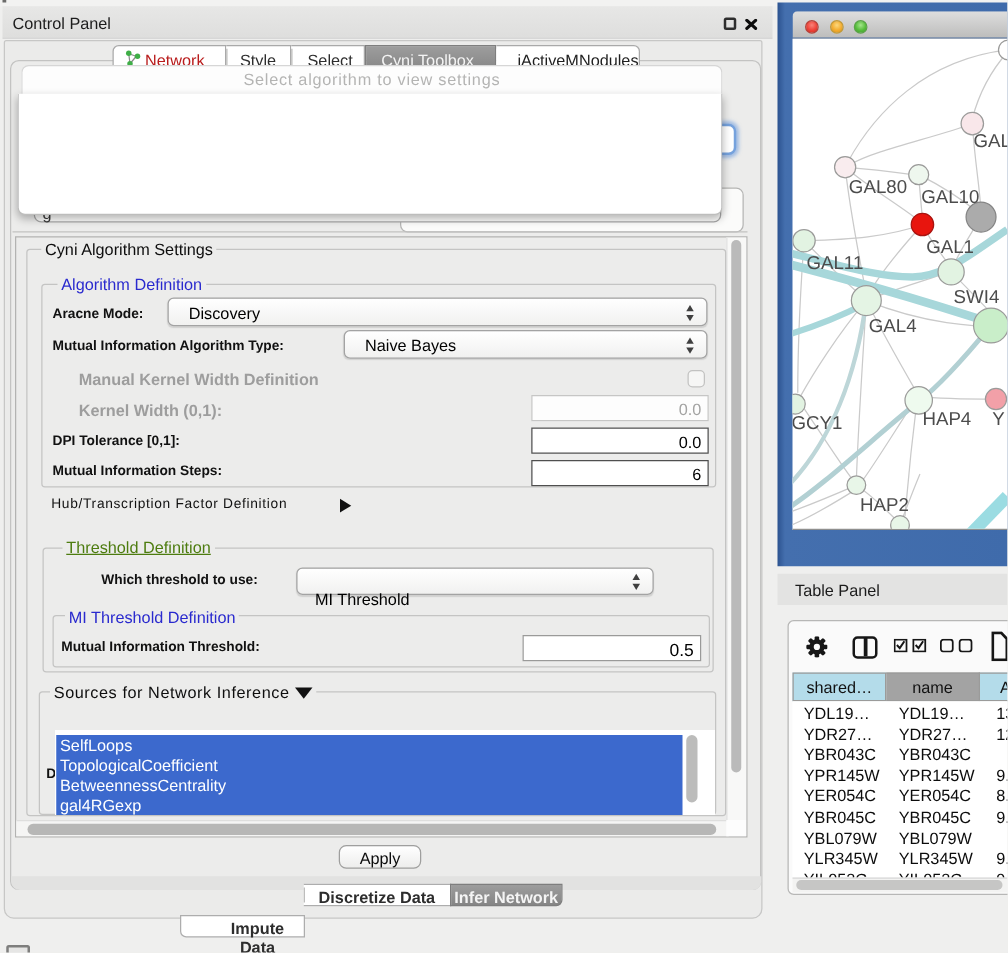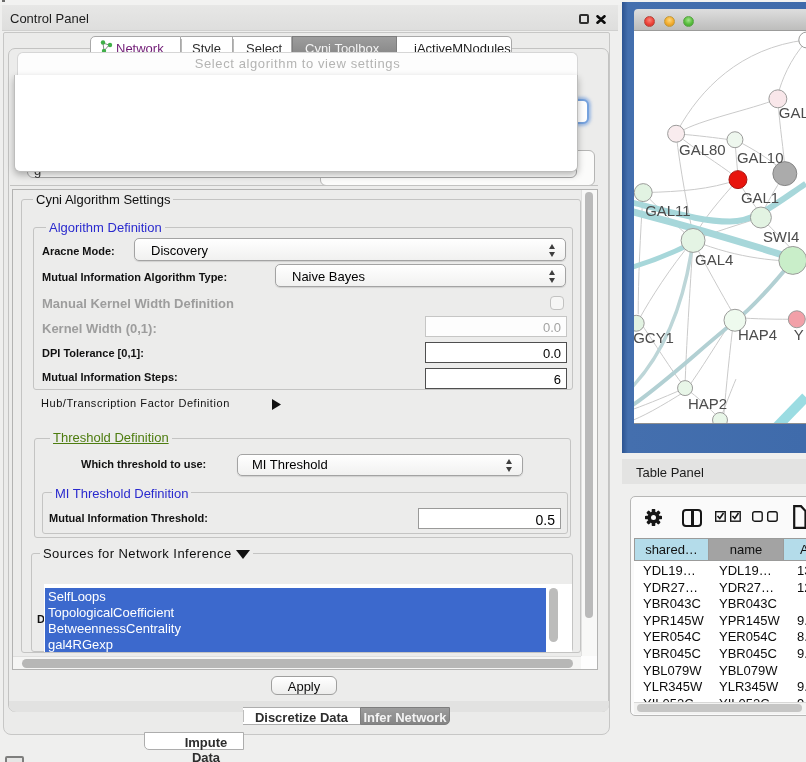--- a/index.html
+++ b/index.html
@@ -1,21 +1,21 @@
 <!DOCTYPE html>
 <html><head>
 <meta charset="utf-8">
 <style>
 * { margin:0; padding:0; box-sizing:border-box; }
 html,body { width:806px; height:762px; background:#efefee; font-family:"Liberation Sans", sans-serif; overflow:hidden; }
 #stage { position:relative; width:806px; height:762px; }
 .abs { position:absolute; }
 .bold { font-weight:bold; }
 .lbl { position:absolute; font-size:11px; color:#111; white-space:nowrap; }
-.glbl { position:absolute; font-size:13px; color:#9d9d9d; white-space:nowrap; font-weight:bold; }
+.glbl { position:absolute; font-size:13px; color:#9d9d9d; white-space:nowrap; font-weight:bold;margin-left:21px; }
 .field { position:absolute; background:#fff; border:1px solid #8f8f8f; font-size:13px; color:#000; text-align:right; padding:3px 5px 0 0; }
 .combo { position:absolute; border:1px solid #a3a3a3; border-radius:5px; background:linear-gradient(#ffffff,#f1f1f0); box-shadow:0 1px 1px rgba(0,0,0,0.12); font-size:13px; color:#000; }
 .tri-u { position:absolute; width:0; height:0; border-left:3.5px solid transparent; border-right:3.5px solid transparent; border-bottom:5px solid #3f3f3f; }
 .tri-d { position:absolute; width:0; height:0; border-left:3.5px solid transparent; border-right:3.5px solid transparent; border-top:5px solid #3f3f3f; }
 .tab { position:absolute; height:22px; background:#fff; border:1px solid #a9a9a9; border-radius:5px 5px 0 0; font-size:13px; color:#2d2d2d; text-align:center; }
 .btab { position:absolute; height:18px; background:#fff; border:1px solid #adadad; border-radius:0 0 5px 5px; font-size:13px; color:#2d2d2d; text-align:center; }
 .grp { position:absolute; border:1px solid #c4c4c3; border-radius:3px; }
 .gtitle { position:absolute; font-size:13px; background:#ececeb; padding:0 3px; white-space:nowrap; }
 </style>
 </head>
@@ -42,21 +42,21 @@
   <div class="tab" style="left:292px; top:36px; width:105px; border-radius:0; background:linear-gradient(#9d9d9d,#858585); border-color:#7e7e7e;"></div>
   <div class="tab" style="left:397px; top:36px; width:115px; border-radius:0 5px 0 0; border-left:none;"></div>
   <svg class="abs" style="left:100px; top:40px;" width="13" height="14" viewBox="0 0 13 14">
     <path d="M3 3 L9 5 M9 5 L4 11 M3 3 L4 11" stroke="#8a8a8a" stroke-width="1"></path>
     <circle cx="3" cy="2.5" r="2.2" fill="#3fae47"></circle>
       <circle cx="10" cy="5" r="2.2" fill="#3fae47"></circle>
       <circle cx="4" cy="11" r="2.2" fill="#3fae47"></circle>
   </svg>
   <div class="abs" style="left:181px; top:39px; width:1px; height:13px; background:#b9b9b8;"></div>
   <div class="abs" style="left:233px; top:39px; width:1px; height:13px; background:#b9b9b8;"></div>
-  <div class="abs" style="left:116px; top:41px; font-size:13px; color:#701a75;">Network</div>
+  <div class="abs" style="left:116px; top:41px; font-size:13px; color:#b91c1c;">Network</div>
   <div class="abs" style="left:192px; top:41px; font-size:13px; color:#2d2d2d;">Style</div>
   <div class="abs" style="left:246px; top:41px; font-size:13px; color:#2d2d2d;">Select</div>
   <div class="abs" style="left:305px; top:41px; font-size:13px; color:#f4f4f4;">Cyni Toolbox</div>
   <div class="abs" style="left:414px; top:41px; font-size:13px; color:#1f1f1f;">jActiveMNodules</div>
 
   <div class="abs" style="left:250px; top:99px; width:339px; height:25px; background:#fff; border:2px solid #76a2dd; border-radius:6px; box-shadow:0 0 3px 2px rgba(100,150,220,0.55);"></div>
 
   <div class="abs" style="left:320px; top:150px; width:275px; height:36px; background:#fbfbfa; border:1px solid #b5b5b4; border-radius:6px;"></div>
   <div class="abs" style="left:10px; top:185px; width:588px; height:1px; background:#c2c2c1;"></div>
   <div class="abs" style="left:27px; top:150px; width:550px; height:28px; background:#fdfdfc; border:1px solid #a9a9a9; border-radius:6px;"></div>
@@ -108,21 +108,21 @@
   <div class="lbl" style="left:41px; top:397px; letter-spacing:0.55px;">Hub/Transcription Factor Definition</div>
   <svg class="abs" style="left:270px; top:398px;" width="12" height="13" viewBox="0 0 12 13">
       <path d="M2 1 L11 6.5 L2 12 Z" fill="#111"></path>
     </svg>
 
   <div class="grp" style="left:34px; top:438px; width:537px; height:100px;"></div>
   <div class="gtitle" style="left:50px; top:430px; color:#4d7c0f;text-decoration:underline;">Threshold Definition</div>
 
   <div class="lbl bold" style="left:81px; top:458px;">Which threshold to use:</div>
   <div class="combo" style="left:237px; top:454px; width:286px; height:22px;">
-    <span style="position:absolute; left:14px; top:2px;">MI Threshold</span>
+    <span style="position:absolute; left:14px; top:17px;">MI Threshold</span>
     <span class="tri-u" style="right:10px; top:4px;"></span>
       <span class="tri-d" style="right:10px; top:12px;"></span>
   </div>
 
   <div class="grp" style="left:42px; top:492px; width:526px; height:42px;"></div>
   <div class="gtitle" style="left:52px; top:486px; color:#2a2ace;">MI Threshold Definition</div>
   <div class="lbl bold" style="left:49px; top:512px;">Mutual Information Threshold:</div>
   <div class="field" style="left:418px; top:508px; width:143px; height:21px; border-color:#9a9a99; font-size:14px;">0.5</div>
 
   <div class="grp" style="left:31px; top:553px; width:542px; height:99px;"></div>

